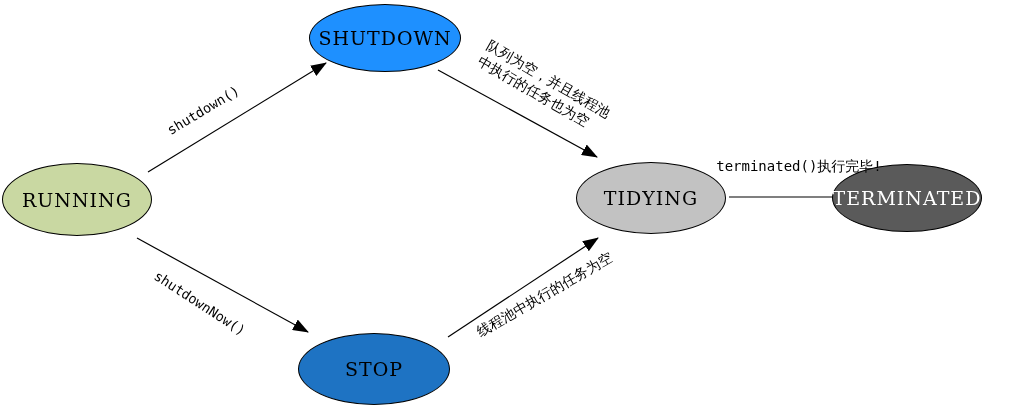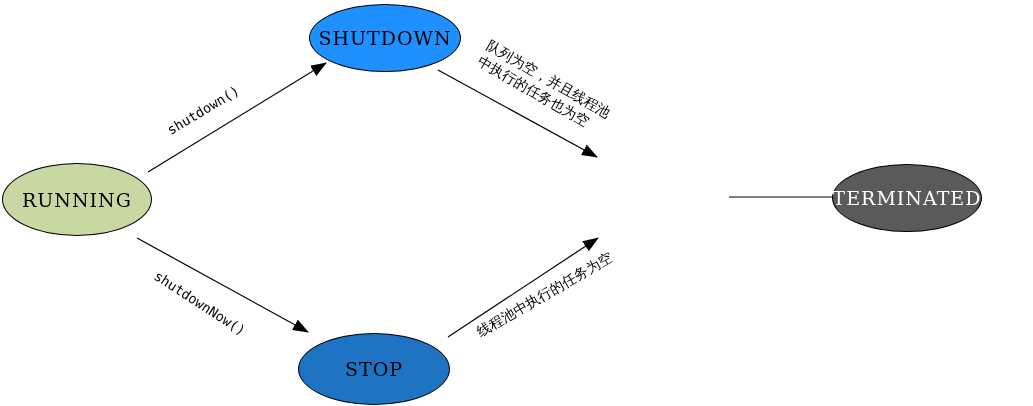--- a/index.html
+++ b/index.html
@@ -81,29 +81,31 @@
     <line x1="448" y1="337" x2="598" y2="238" marker-end="url(#arrowhead)"></line>
     <line x1="729" y1="197" x2="876" y2="197" marker-end="url(#arrowhead)"></line>
   </svg>
 
   <div class="state" style="left: 2px; top: 163px; width: 150px; height: 73px; background-color: rgb(201, 216, 162); color: rgb(0, 0, 0);">RUNNING</div>
 
   <div class="state" style="left: 309px; top: 4px; width: 152px; height: 68px; background-color: rgb(30, 144, 255); color: rgb(0, 0, 0);">SHUTDOWN</div>
 
   <div class="state" style="left: 298px; top: 333px; width: 152px; height: 72px; background-color: rgb(30, 115, 195); color: rgb(0, 0, 0);">STOP</div>
 
+  <div class="state" style="left: 576px; top: 162px; width: 150px; height: 72px; background-color: rgb(194, 194, 194); color: rgb(0, 0, 0);">TIDYING</div>
 
   <div class="state" style="left: 832px; top: 164px; width: 150px; height: 68px; background-color: rgb(90, 90, 90); color: rgb(255, 255, 255);">TERMINATED</div>
 
   <div class="edge-label" style="left:203px; top:110px; transform:translate(-50%,-50%) rotate(-31deg);">shutdown()</div>
 
   <div class="edge-label" style="left:200px; top:303px; transform:translate(-50%,-50%) rotate(33deg);">shutdownNow()</div>
 
   <div class="edge-label cjk multiline" style="left:544px; top:87px; transform:translate(-50%,-50%) rotate(30deg);">
     <span>队列为空，并且线程池</span>
     <span>中执行的任务也为空</span>
   </div>
 
   <div class="edge-label cjk" style="left:545px; top:295px; transform:translate(-50%,-50%) rotate(-30deg);">线程池中执行的任务为空</div>
 
+  <div class="edge-label cjk" style="left:799px; top:167px; transform:translate(-50%,-50%);">terminated()执行完毕!</div>
 
 
 </div>
 
 </body></html>

